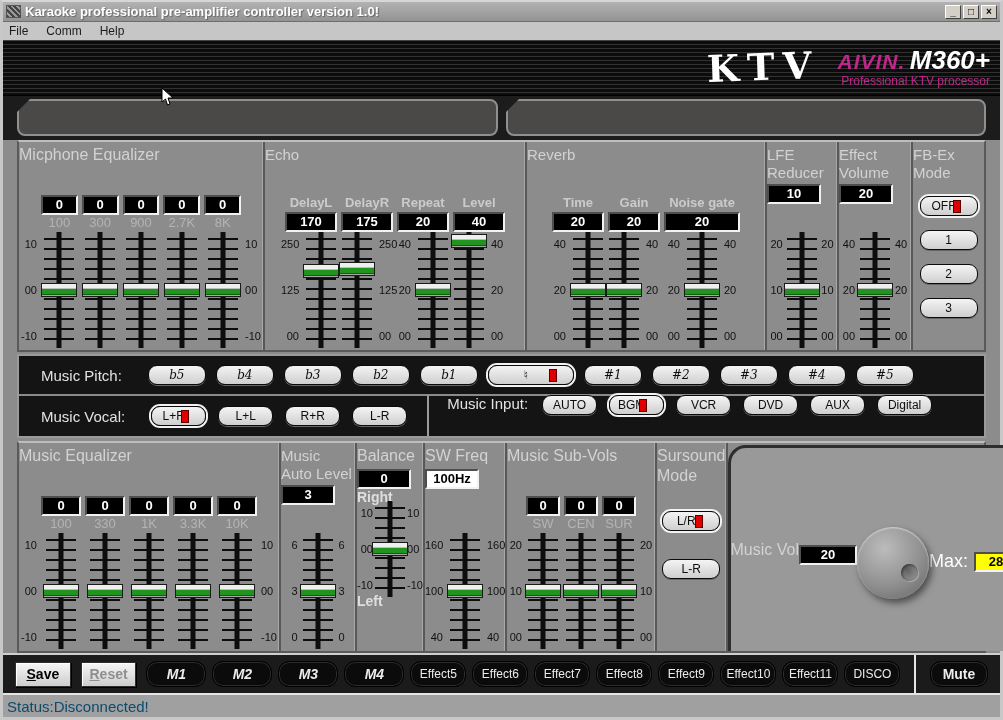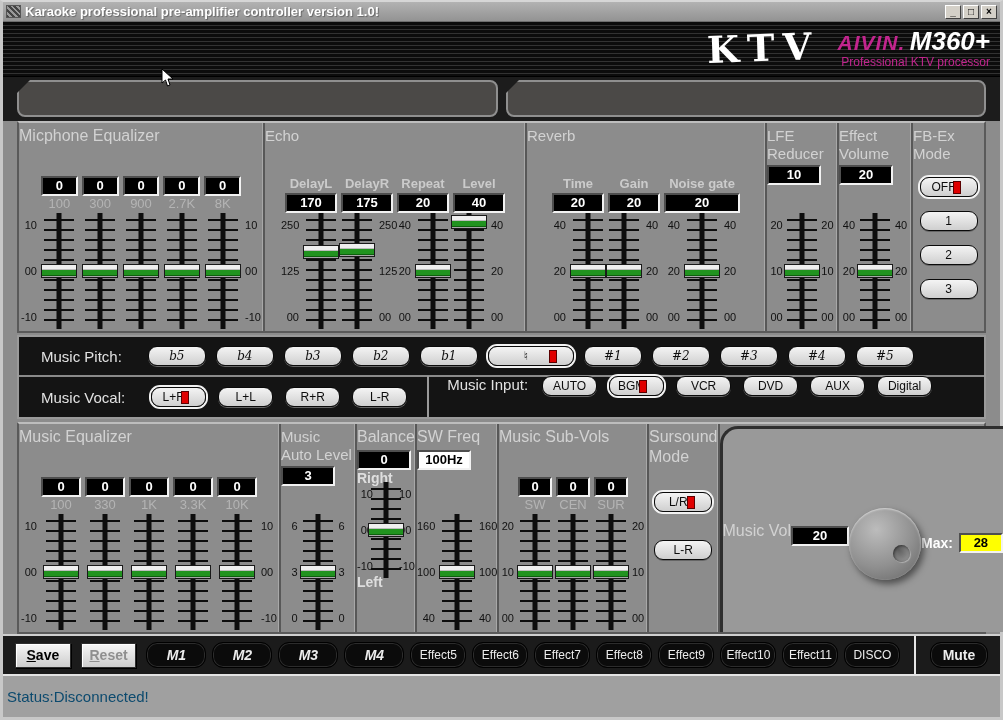--- a/index.html
+++ b/index.html
@@ -113,21 +113,21 @@
   .vol-col { display:flex; flex-direction:row; align-items:center; }
   .vol-col .sec-title { margin-bottom:8px; }
   .vol-col .lcd { width:58px; }
   .knob { width:72px; height:72px; border-radius:50%; margin-top:16px;
     background:radial-gradient(circle at 38% 30%,#bcbcbc,#909090 55%,#636363 100%);
     box-shadow:3px 4px 7px rgba(0,0,0,.5), inset 0 1px 2px rgba(255,255,255,.55); position:relative; }
   .knob .dot { position:absolute; width:17px; height:17px; border-radius:50%; right:11px; top:37px;
     background:radial-gradient(circle at 35% 30%,#5f5f5f,#8f8f8f 75%);
     box-shadow:inset 1px 1px 3px rgba(0,0,0,.6), 1px 1px 1px rgba(255,255,255,.35); }
   .max-row { display:flex; align-items:center; gap:6px; margin-top:14px; }
-  .max-label { color:#fff; font-weight:bold; font-size:14px; }
+  .max-label { color:#fff; font-weight:normal; font-size:18px; }
   .max-row .lcd { width:44px; }
 
   
   #bottombar { height:40px; background:#1b1b1b; border-top:2px solid #cfcfcf;
     display:flex; align-items:center; padding:0 12px; gap:6px; }
   .btn-light { width:70px; height:25px; background:linear-gradient(#f6f6f6,#cdcdcd);
     border:1px solid #2e2e2e; box-shadow:inset 1px 1px 0 #fff, 1px 1px 0 #000;
     font-weight:bold; font-size:14px; color:#000; display:flex; align-items:center; justify-content:center; margin-right:4px; }
   .btn-light.disabled { color:#8f8f8f; }
   .btn-dark { height:26px; min-width:56px; padding:0 8px; background:#0b0b0b; border-radius:11px;
@@ -137,37 +137,42 @@
   #mute-sep { width:2px; align-self:stretch; background:#e6e6e6; margin:0 8px; }
   #mute-btn { font-weight:bold; font-size:14px; min-width:58px; }
 
   
   #statusbar { flex:1; background:#a0a0a0; border-top:2px solid #e4e4e4;
     display:flex; align-items:center; padding-left:4px; font-size:15px; color:#0c4a6e; }
 
   
   #sec-mic{width:246px} #sec-echo{width:262px} #sec-reverb{width:240px}
   #sec-lfe{width:72px} #sec-evol{width:74px} #sec-fbex{width:76px; flex:1}
-  #sec-meq{width:264px} #sec-auto{width:76px} #sec-bal{width:60px}
+  #sec-meq{width:264px} #sec-auto{width:76px} #sec-bal{width:68px}
   #sec-swf{width:86px} #sec-sub{width:150px} #sec-sur{width:86px}
   .std-lcd { width:54px; margin-top:2px; }
 </style>
 </head>
 <body>
 
 <div id="app">
 
   <div id="titlebar">
     <div id="app-icon"></div>
     <div id="title-text">Karaoke professional pre-amplifier controller version 1.0!</div>
     <div class="win-btn">_</div>
     <div class="win-btn">□</div>
     <div class="win-btn">×</div>
   </div>
 
+  <div id="menubar">
+    <span class="menu-item">File</span>
+    <span class="menu-item">Comm</span>
+    <span class="menu-item">Help</span>
+  </div>
 
   <div id="header">
     <div id="logo">
       <span id="brand-ktv">KTV</span>
       <span id="brand-right">
         <span id="brand-aivin">AIVIN.</span>
         <span id="brand-model">M360+</span>
         <div id="brand-tagline">Professional KTV processor</div>
       </span>
     </div>

